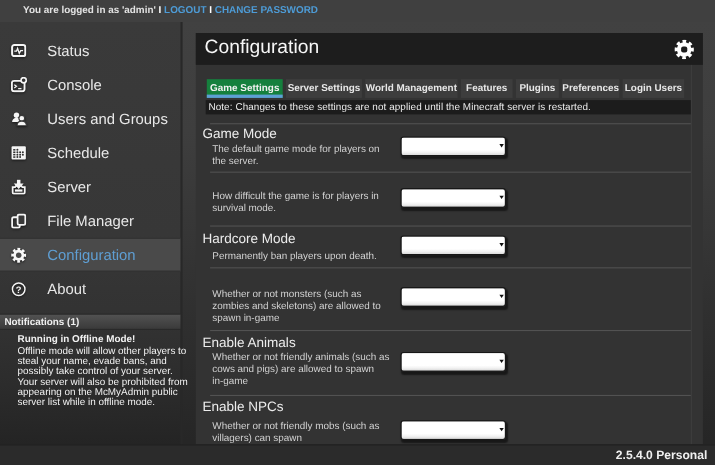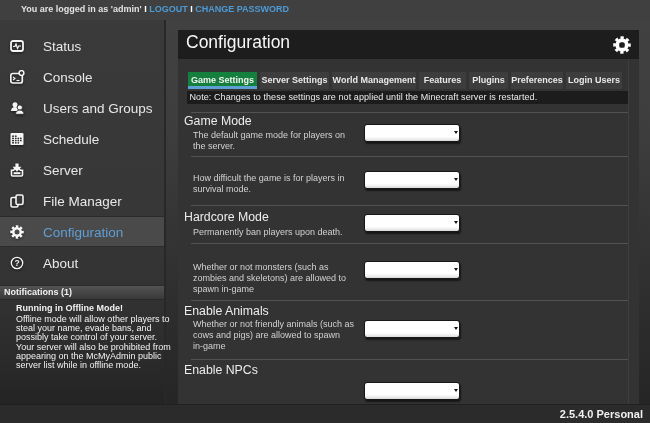--- a/index.html
+++ b/index.html
@@ -161,16 +161,17 @@
 <div class="d" style="top:232px">Whether or not monsters (such as<br>zombies and skeletons) are allowed to<br>spawn in-game</div>
 <div class="selb" style="top:231px"></div>
 
 <div class="div" style="top:270px"></div>
 <div class="h" style="top:273.5px">Enable Animals</div>
 <div class="d" style="top:288.5px">Whether or not friendly animals (such as<br>cows and pigs) are allowed to spawn<br>in-game</div>
 <div class="selb" style="top:290px"></div>
 
 <div class="div" style="top:329px"></div>
 <div class="h" style="top:332.5px">Enable NPCs</div>
+<div class="d" style="top:352px">Whether or not friendly mobs (such as<br>villagers) can spawn</div>
 <div class="selb" style="top:352px"></div>
 </div>
 
 <div class="footer">2.5.4.0 Personal</div>
 
 </body></html>

